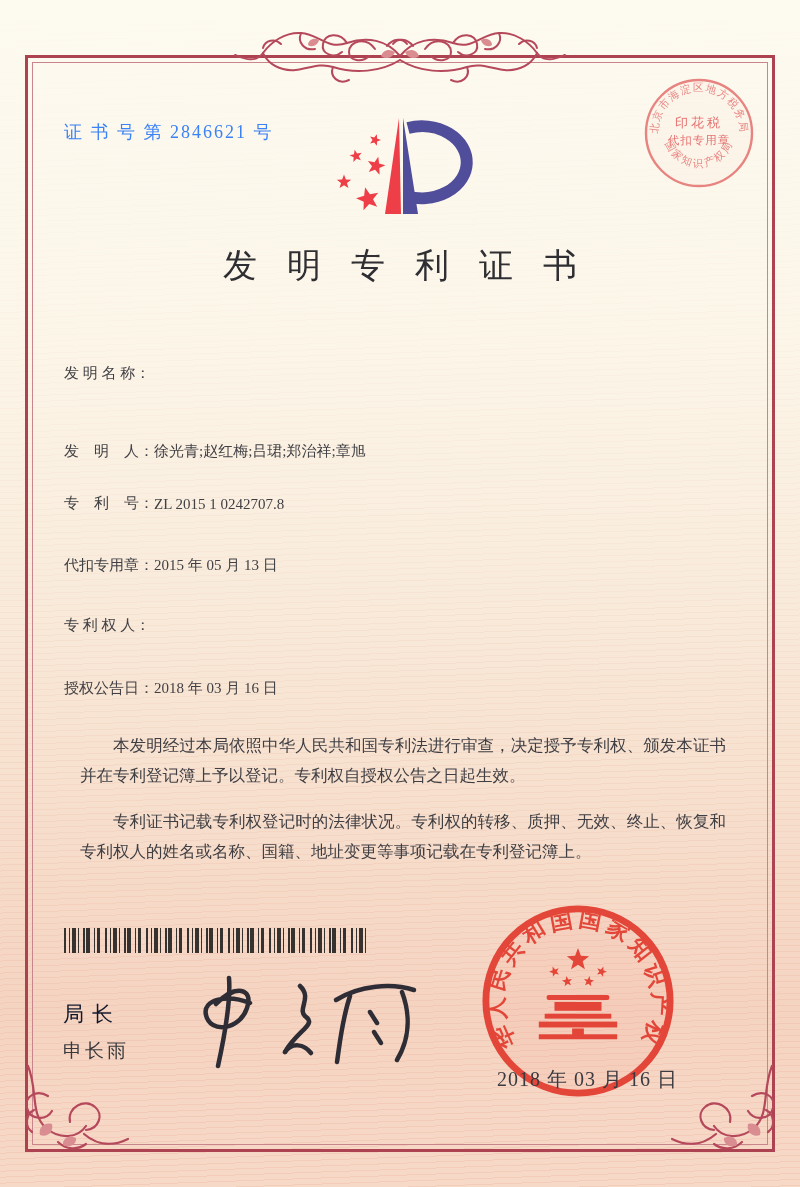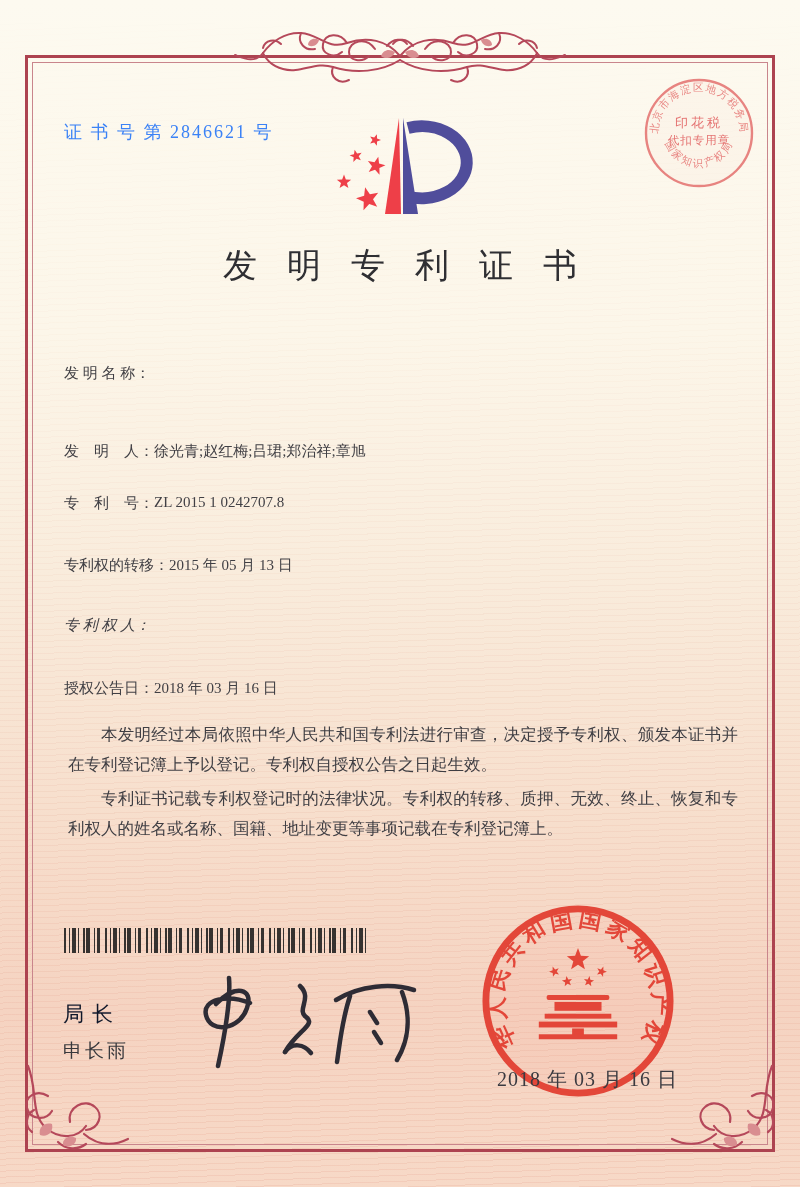--- a/index.html
+++ b/index.html
@@ -16,24 +16,24 @@
   }
   .frame-outer{position:absolute;left:25px;right:25px;top:55px;bottom:35px;border:3px solid #ad4350;}
   .frame-inner{position:absolute;left:32px;right:32px;top:62px;bottom:42px;border:1px solid #c9858c;}
   .abs{position:absolute;}
   .cert-no{left:64px;top:120px;font-size:18px;letter-spacing:2px;color:#3b82f6;}
   .title{left:0;right:0;top:243px;text-align:center;font-size:34px;color:#2f2f33;
          letter-spacing:30px;text-indent:30px;font-weight:500;}
   .fieldrow{left:64px;right:56px;color:#403f44;font-size:15px;display:flex;}
   .fieldrow .lbl{white-space:pre;flex:0 0 auto;}
   .fieldrow .val{white-space:pre-wrap;}
-  .row1{top:364px;} .row2{top:434px;margin-top:8px;} .row3{top:494px;}
-  .row4{top:556px;} .row5{top:616px;font-style:italic;} .row6{top:679px;}
+  .row1{top:364px;} .row2{top:434px;margin-top:8px;} .row3{top:494px;align-items:flex-end;}
+  .row4{top:556px;} .row5{top:616px;} .row6{top:679px;}
   .paras{left:64px;right:58px;top:716px;color:#3f3e43;font-size:16.5px;line-height:1.82;text-align:justify;}
-  .paras p{margin:4px;text-indent:2em;}
+  .paras p{margin:16px;text-indent:2em;font-family:Liberation Mono, monospace;}
   .barcode{left:64px;top:928px;width:306px;height:25px;opacity:.88;
     background:repeating-linear-gradient(90deg,
       #1c1c1c 0 2px,transparent 2px 5px,
       #1c1c1c 5px 6px,transparent 6px 8px,
       #1c1c1c 8px 12px,transparent 12px 14px,
       #1c1c1c 14px 15px,transparent 15px 19px,
       #1c1c1c 19px 21px,transparent 21px 22px,
       #1c1c1c 22px 26px,transparent 26px 30px,
       #1c1c1c 30px 31px,transparent 31px 33px,
       #1c1c1c 33px 36px,transparent 36px 41px);}
@@ -161,21 +161,21 @@
 </div>
 <div class="abs fieldrow row2">
   <span class="lbl">发　明　人：</span>
   <span class="val">徐光青;赵红梅;吕珺;郑治祥;章旭</span>
 </div>
 <div class="abs fieldrow row3">
   <span class="lbl">专　利　号：</span>
   <span class="val">ZL 2015 1 0242707.8</span>
 </div>
 <div class="abs fieldrow row4">
-  <span class="lbl">专利权的转移：</span>
+  <span class="lbl">代扣专用章：</span>
   <span class="val">2015 年 05 月 13 日</span>
 </div>
 <div class="abs fieldrow row5">
   <span class="lbl">专 利 权 人：</span>
 </div>
 <div class="abs fieldrow row6">
   <span class="lbl">授权公告日：</span>
   <span class="val">2018 年 03 月 16 日</span>
 </div>
 

